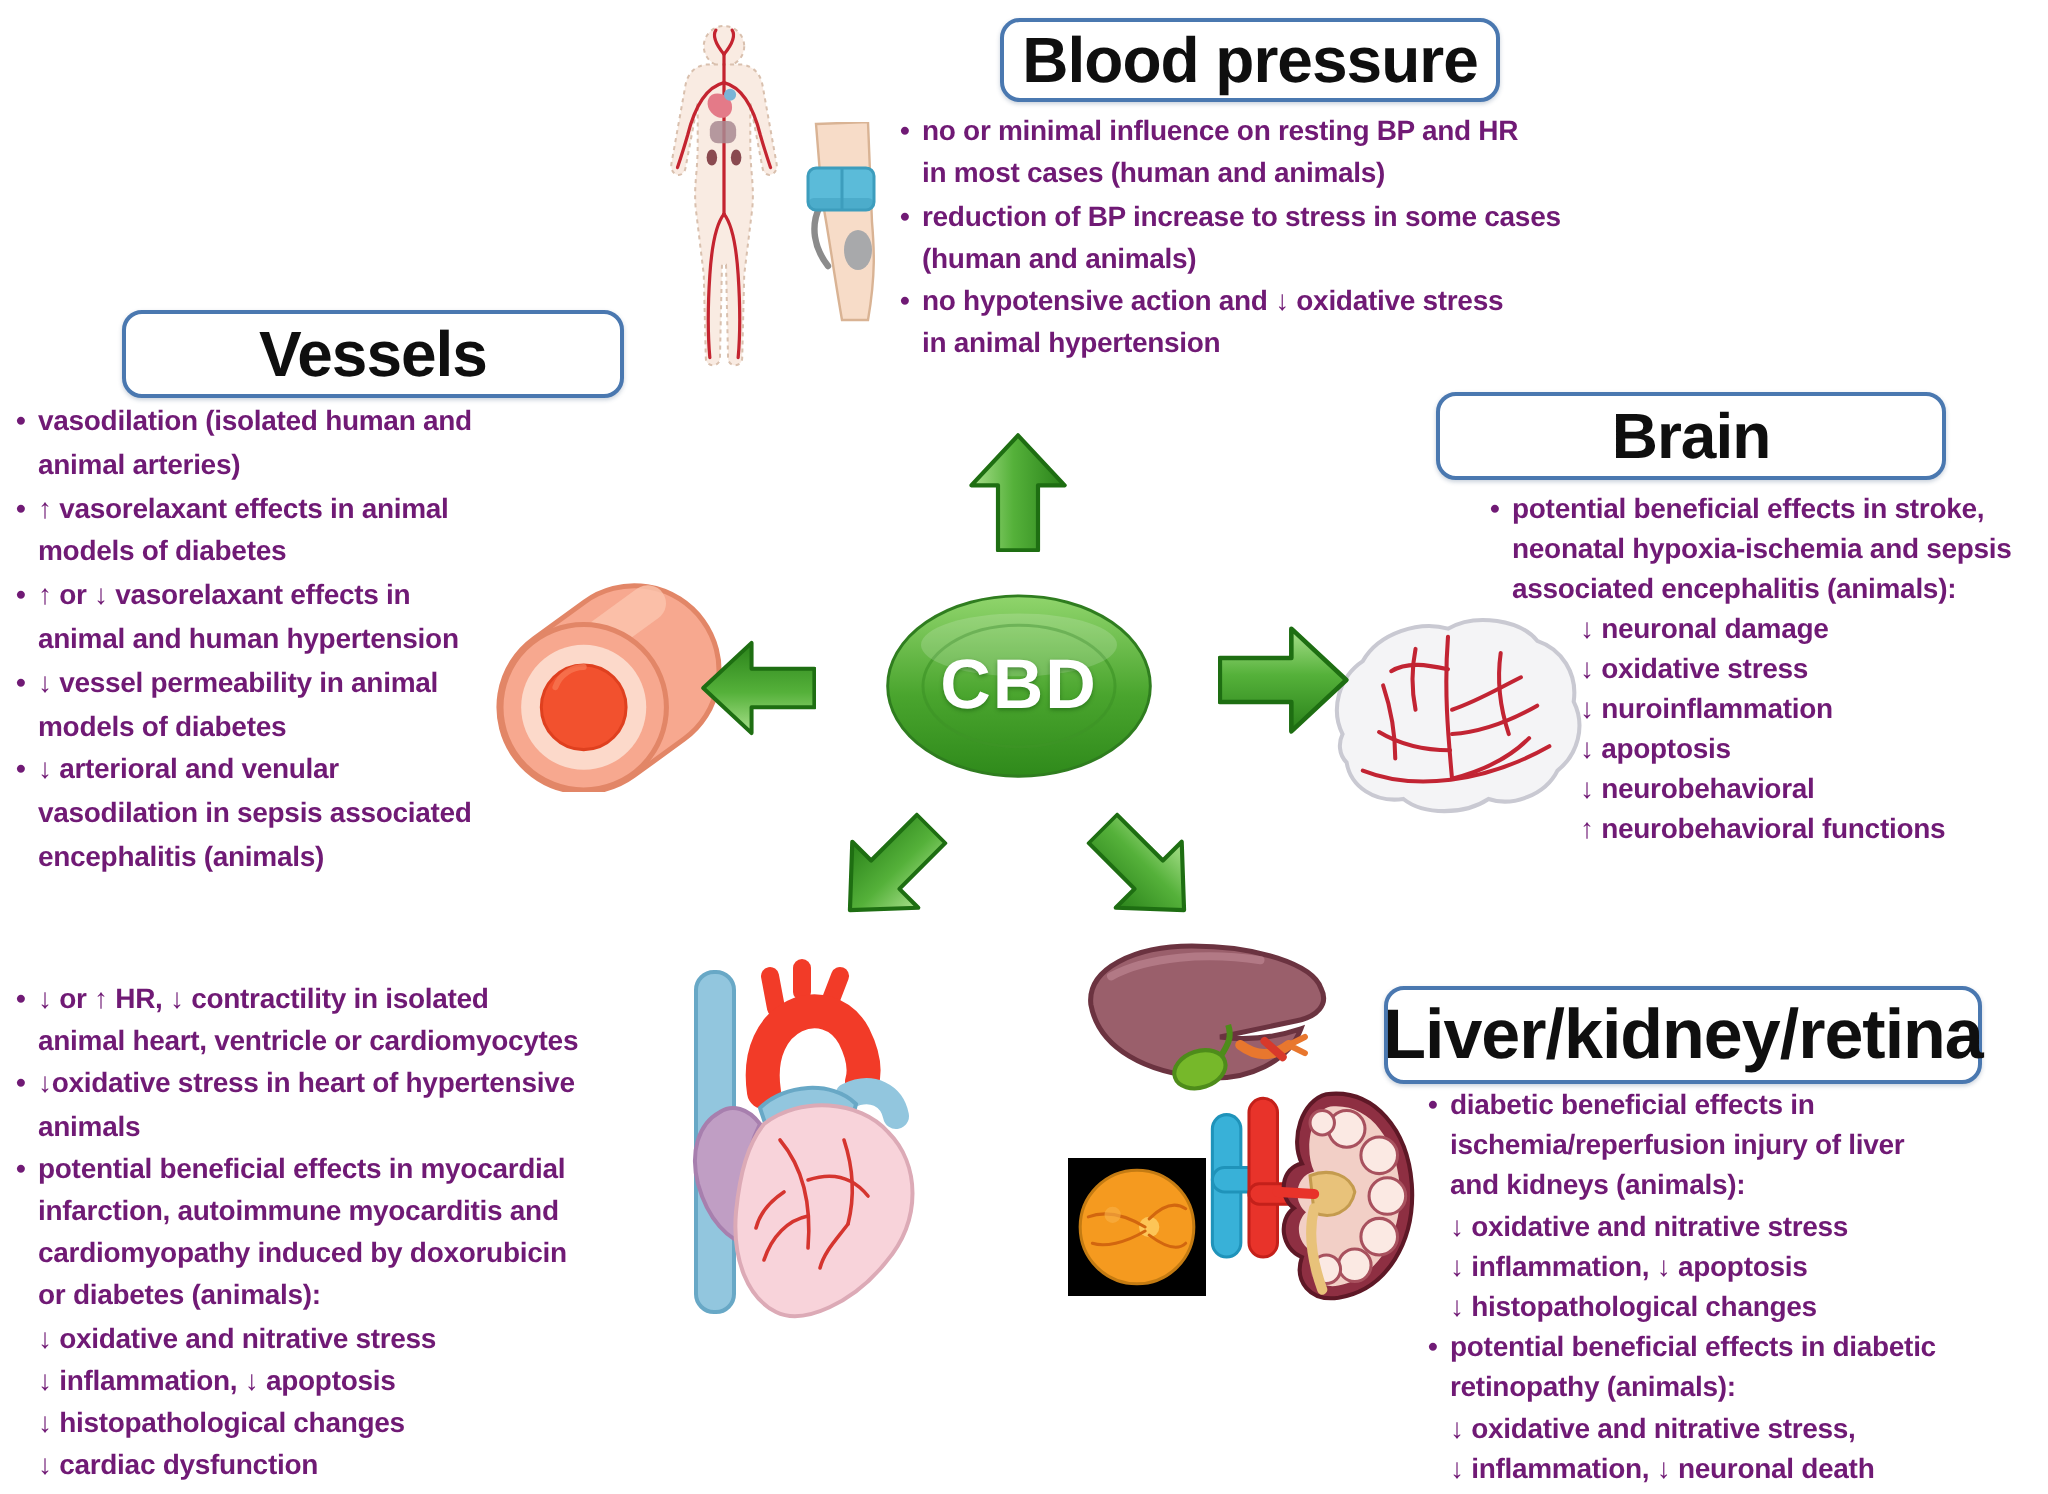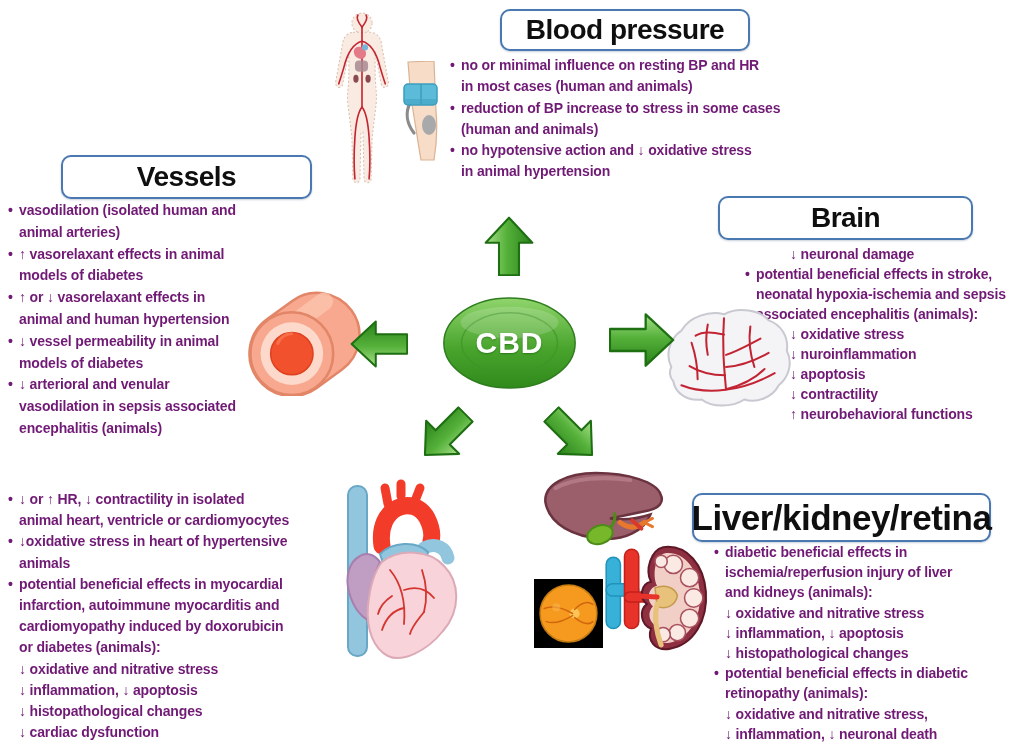--- a/index.html
+++ b/index.html
@@ -3,42 +3,42 @@
 <meta charset="utf-8">
 <style>
   html,body{margin:0;padding:0;background:#ffffff;}
   #canvas{
     position:relative;width:1024px;height:747px;background:#ffffff;overflow:hidden;
     font-family:"Liberation Sans","DejaVu Sans",sans-serif;color:#1c1c1c;
   }
   .title-box{
     position:absolute;background:#ffffff;border:2.5px solid #4a78b0;border-radius:10px;
     display:flex;align-items:center;justify-content:center;
-    font-weight:bold;font-size:28px;color:#0f0f0f;letter-spacing:-0.5px;
+    font-weight:bold;font-size:32px;color:#0f0f0f;letter-spacing:-0.5px;
     box-shadow:0 1px 2px rgba(40,70,110,.25);
   }
   .textblock{
     position:absolute;font-size:14px;font-weight:bold;color:#701a75;letter-spacing:-0.15px;
   }
   .line{white-space:pre;}
   .line.bullet{position:relative;padding-left:12px;}
   .line.bullet::before{content:"\2022";position:absolute;left:1px;top:0;}
   .line.sub{padding-left:12px;}
   #brain-list{line-height:20px;}
   #brain-list .line.sub{padding-left:46px;}
   #bp-list{line-height:21.3px;}
   #vessels-list{line-height:21.8px;}
   #heart-list{line-height:21.2px;}
   #liver-list{line-height:20.2px;}
   .icon{position:absolute;}
   .arrow{position:absolute;}
   #cbd-label{
     position:absolute;left:440px;top:295px;width:139px;height:96px;
     display:flex;align-items:center;justify-content:center;
-    font-size:30px;font-weight:bold;color:#ffffff;letter-spacing:1px;
+    font-size:35px;font-weight:bold;color:#ffffff;letter-spacing:1px;
     text-shadow:0 1px 2px rgba(0,60,0,.4);
   }
 </style>
 </head>
 <body>
 
 <div id="canvas">
 
   <svg width="0" height="0" style="position:absolute" aria-hidden="true">
     <defs>
@@ -81,28 +81,28 @@
       <div class="line bullet">↑ or ↓ vasorelaxant effects in
 animal and human hypertension</div>
       <div class="line bullet">↓ vessel permeability in animal
 models of diabetes</div>
       <div class="line bullet">↓ arterioral and venular
 vasodilation in sepsis associated
 encephalitis (animals)</div>
     </div>
 
   <div id="brain-list" class="textblock" style="left:744px;top:244px;">
-      <div class="line sub">↓ neuronal damage</div>
       <div class="line bullet">potential beneficial effects in stroke,
 neonatal hypoxia-ischemia and sepsis
 associated encephalitis (animals):</div>
+      <div class="line sub">↓ neuronal damage</div>
       <div class="line sub">↓ oxidative stress</div>
       <div class="line sub">↓ nuroinflammation</div>
       <div class="line sub">↓ apoptosis</div>
-      <div class="line sub">↓ contractility</div>
+      <div class="line sub">↓ neurobehavioral</div>
       <div class="line sub">↑ neurobehavioral functions</div>
     </div>
 
   <div id="heart-list" class="textblock" style="left:7px;top:489px;">
       <div class="line bullet">↓ or ↑ HR, ↓ contractility in isolated
 animal heart, ventricle or cardiomyocytes</div>
       <div class="line bullet">↓oxidative stress in heart of hypertensive
 animals</div>
       <div class="line bullet">potential beneficial effects in myocardial
 infarction, autoimmune myocarditis and

